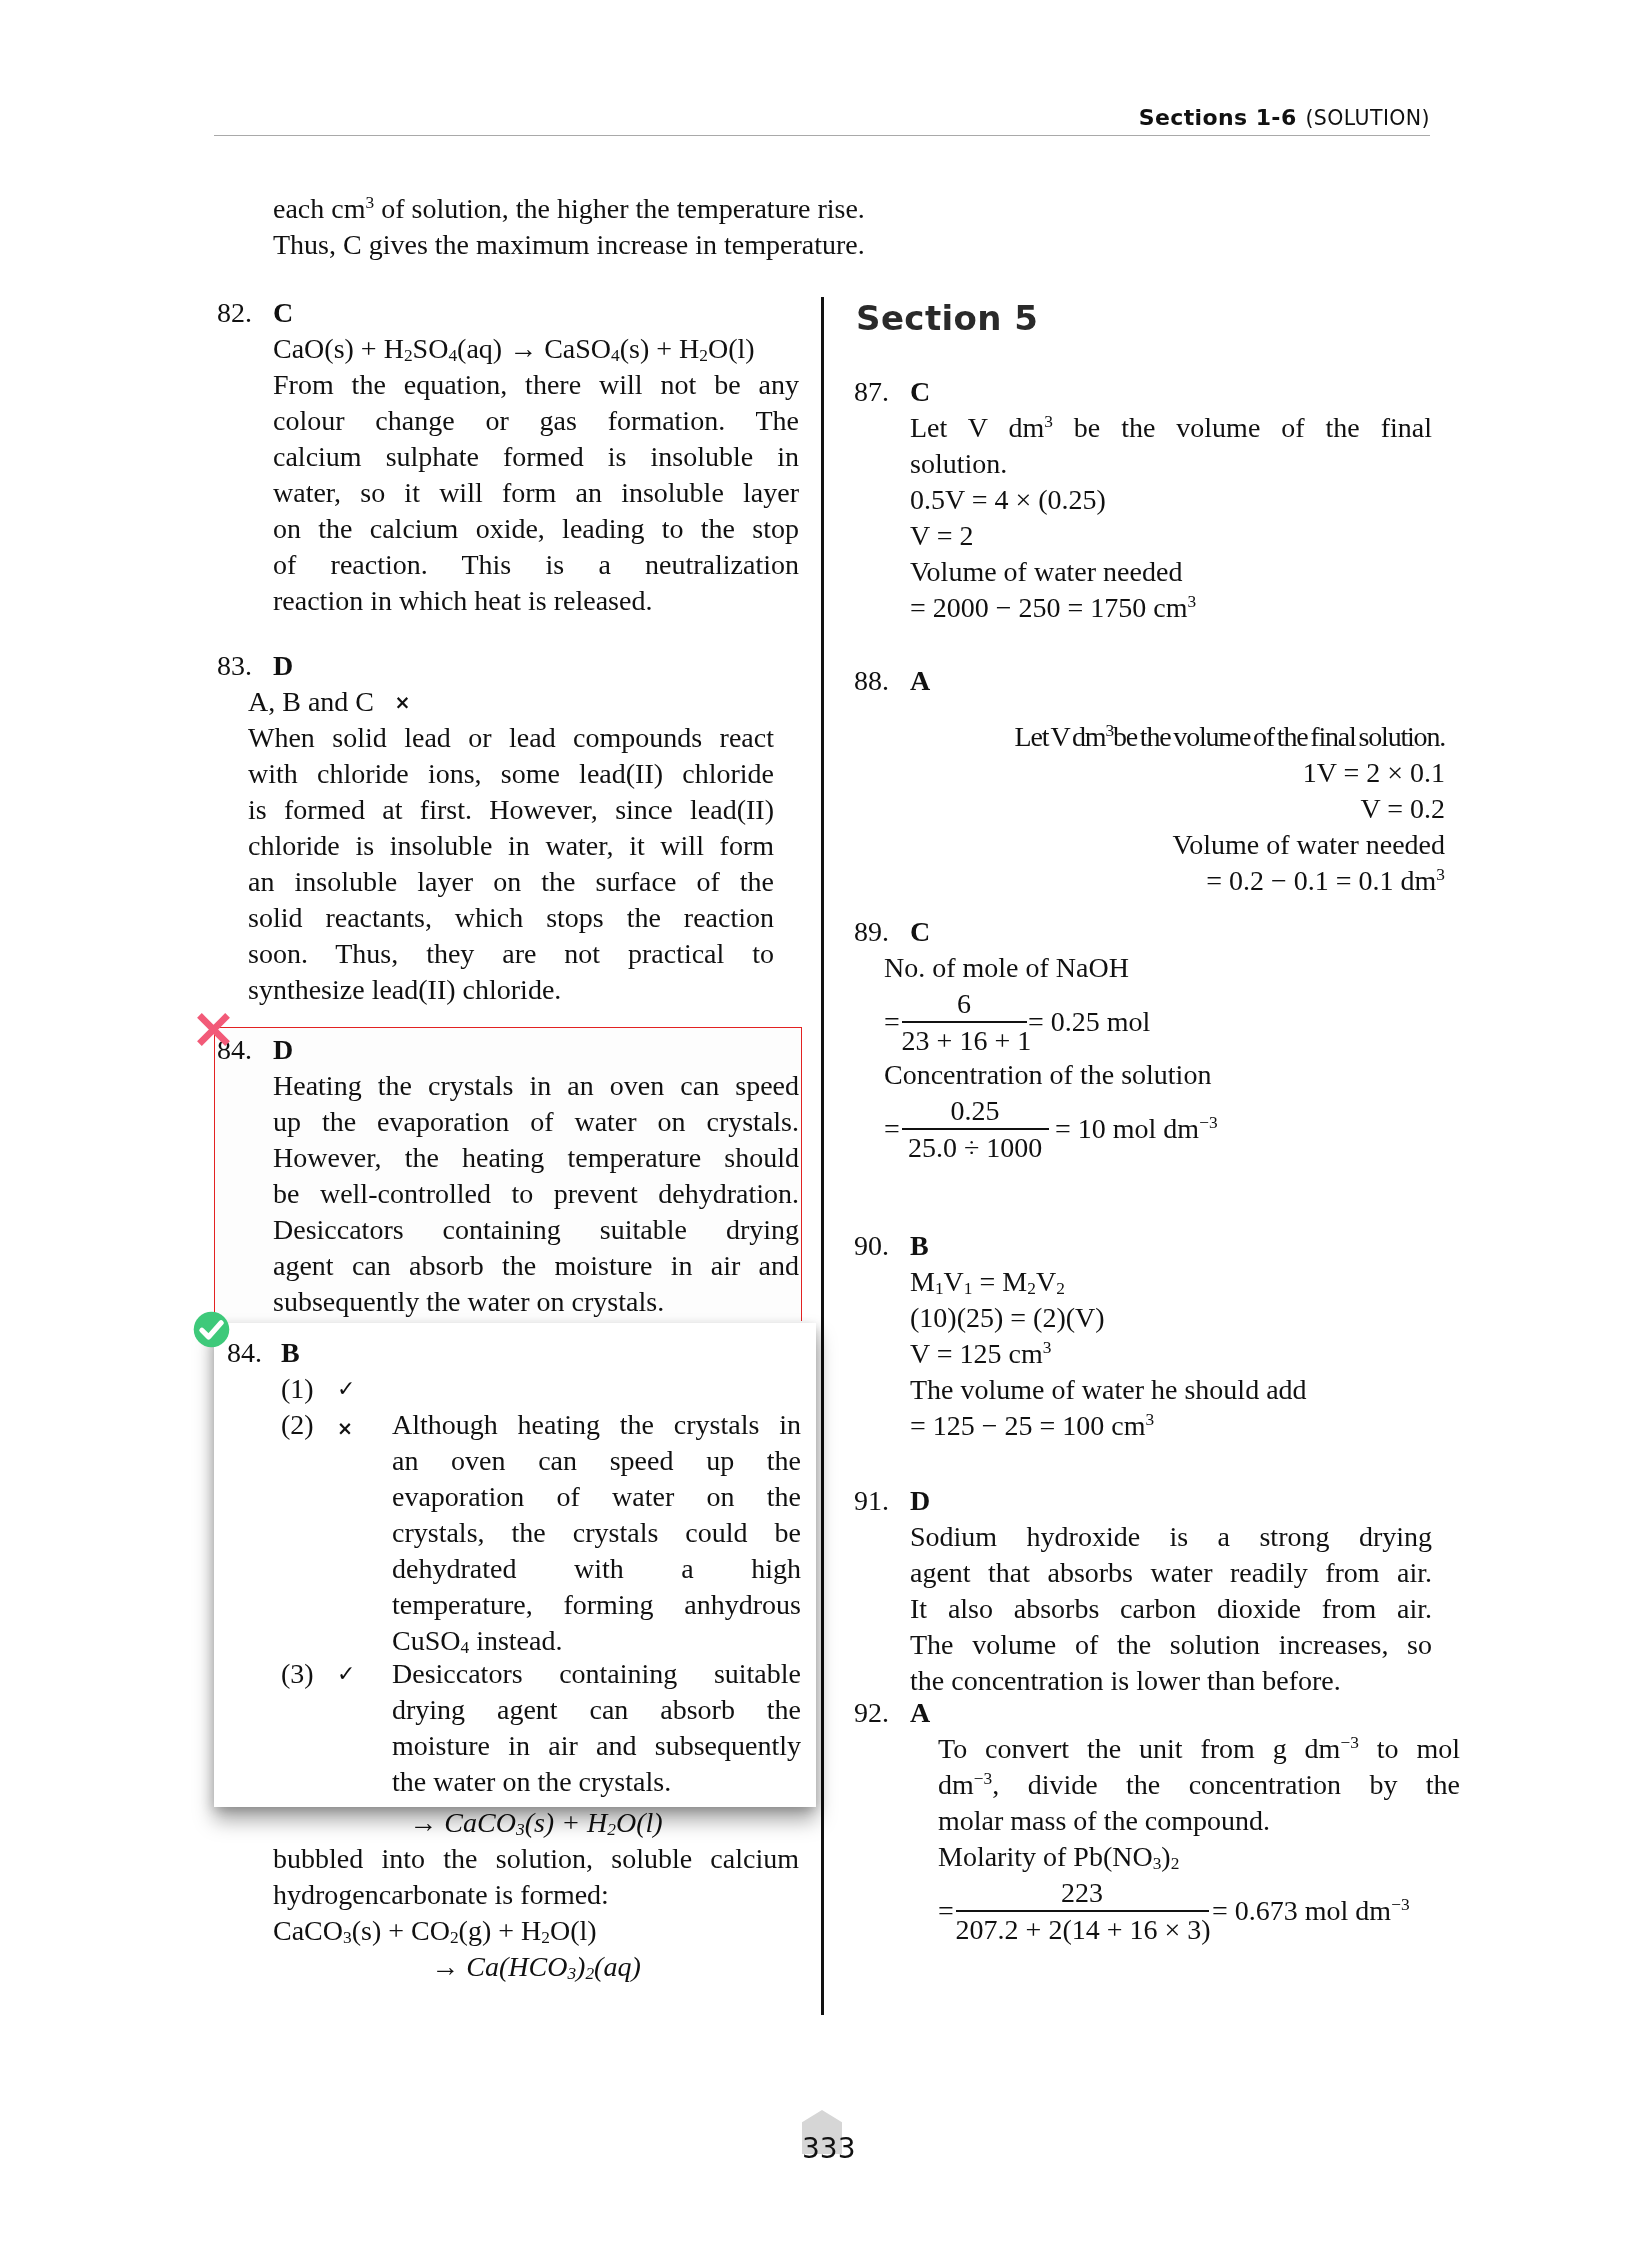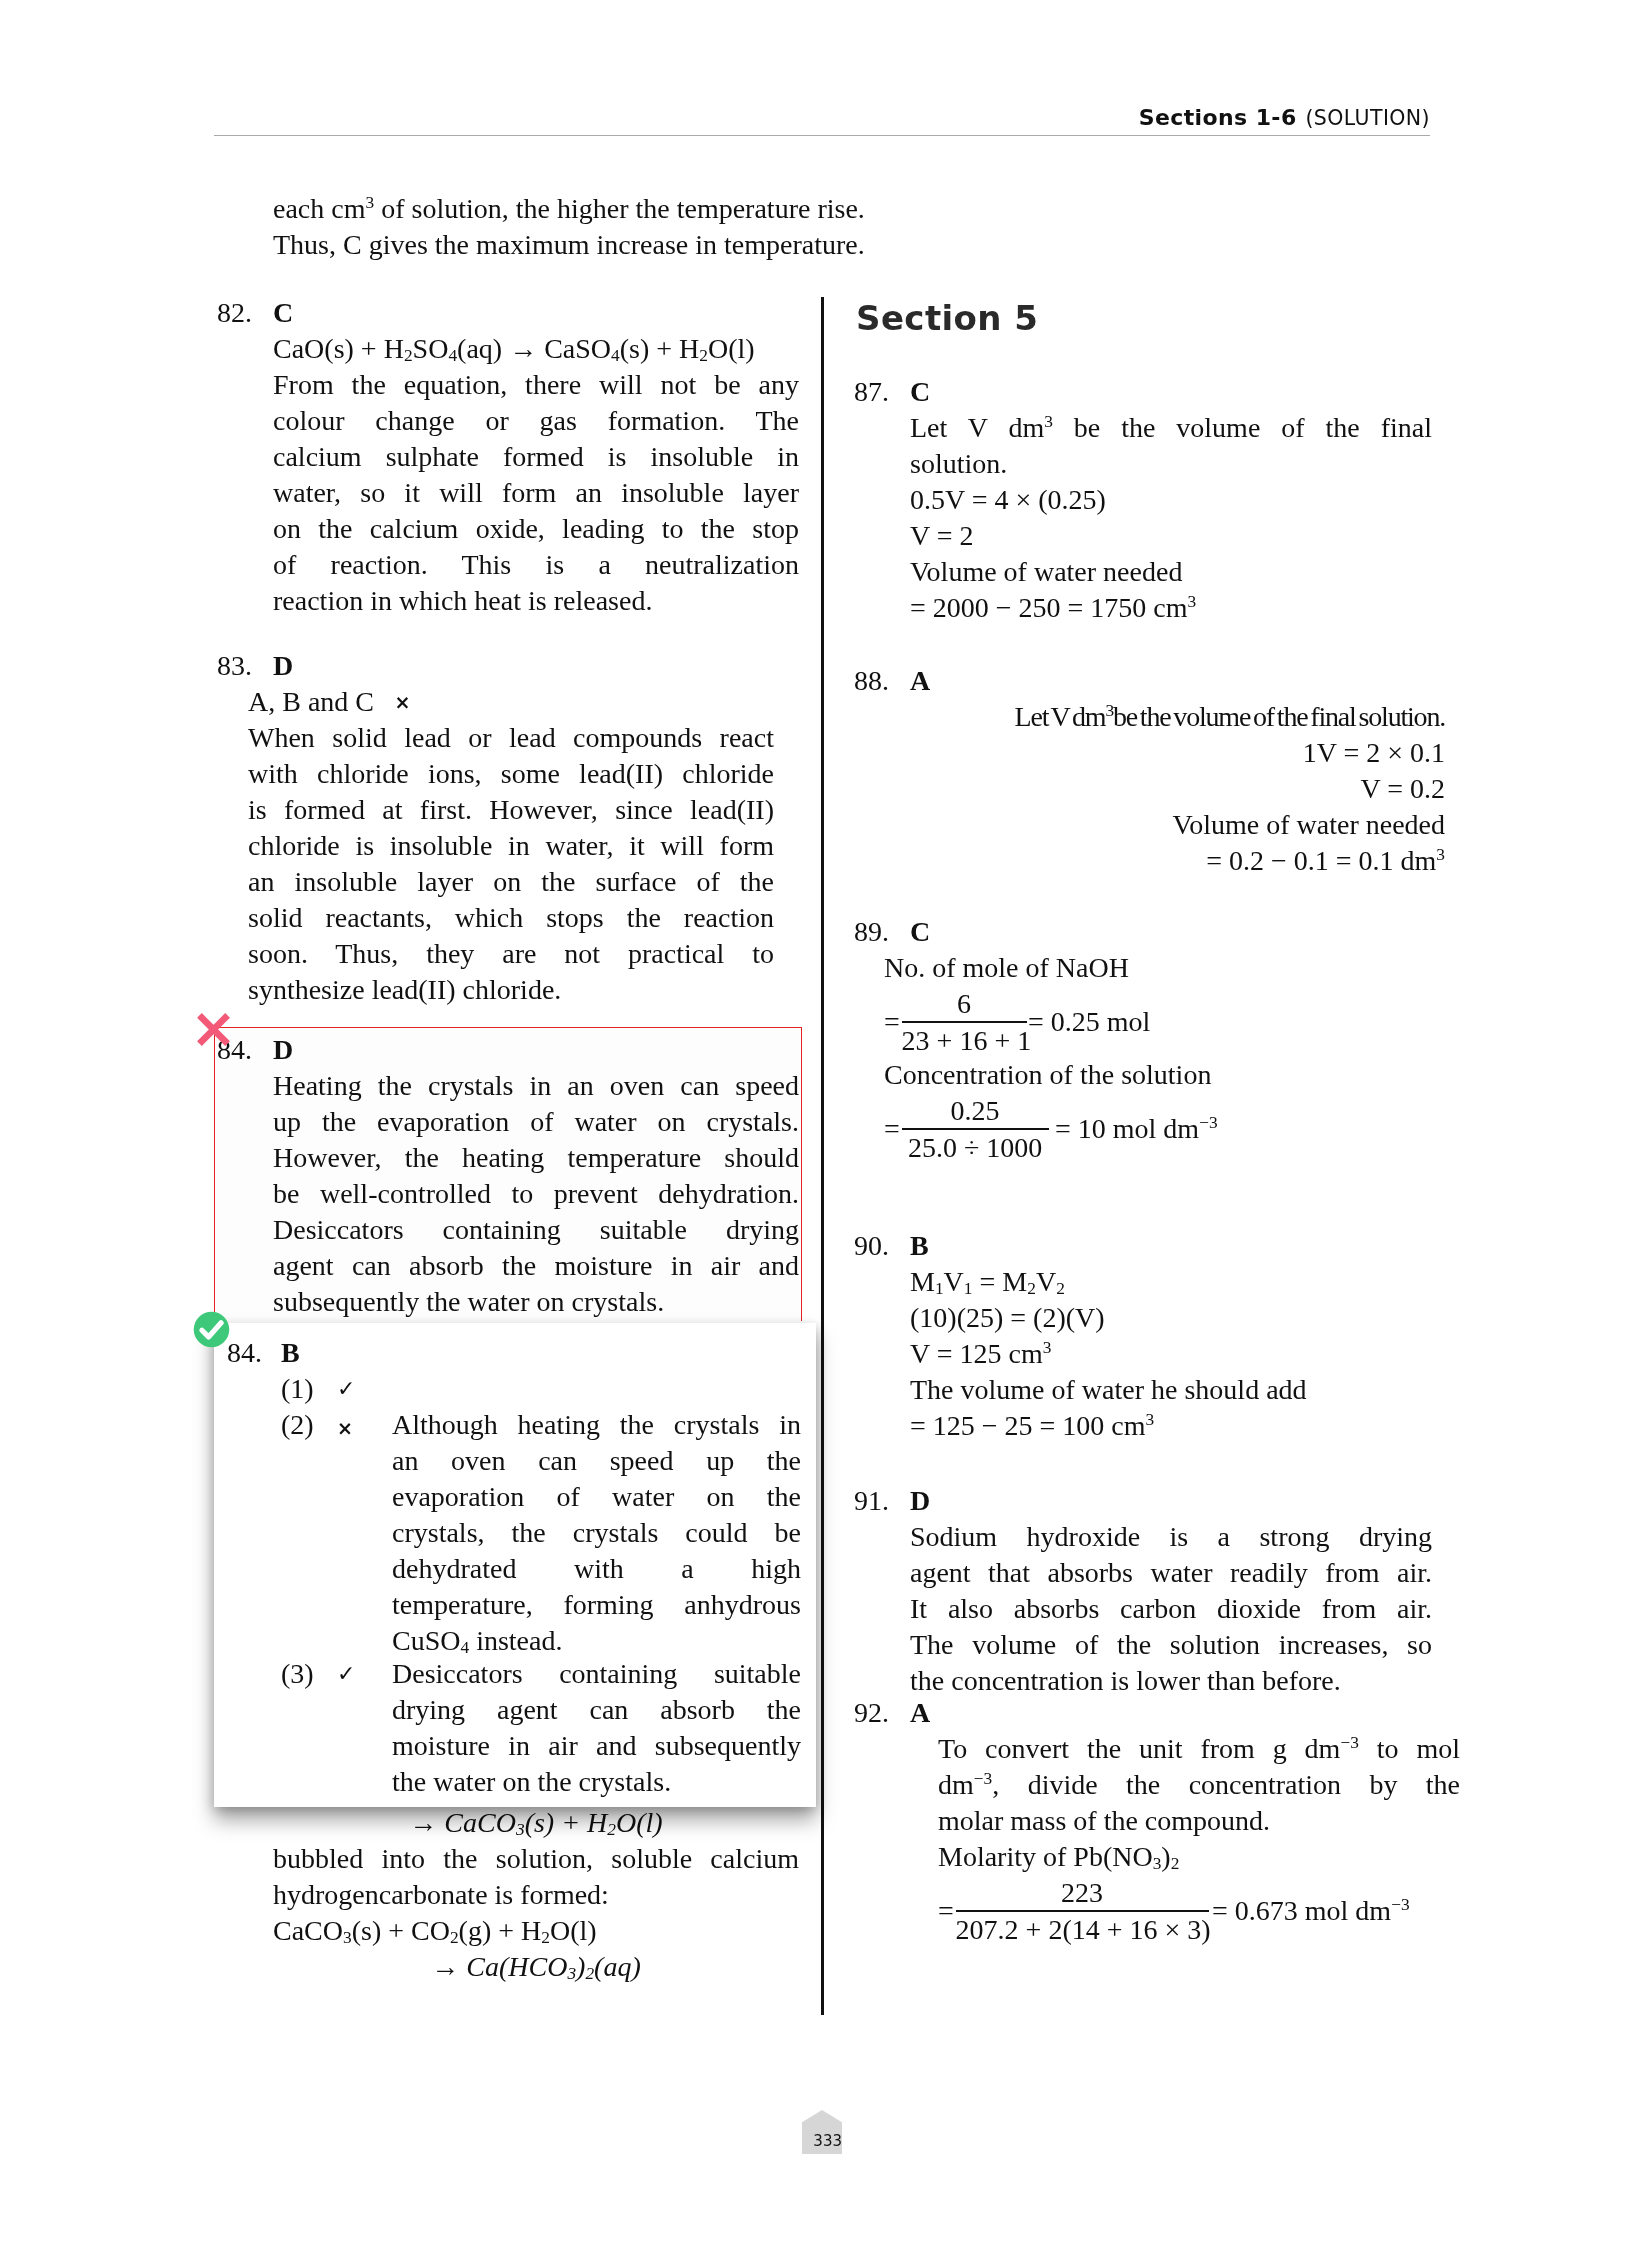--- a/index.html
+++ b/index.html
@@ -55,21 +55,21 @@
     .correct-mark { position: absolute; left: 193px; top: 1311px; width: 37px; height: 37px; }
 
     .sub-item { position: relative; }
     .sub-label { position: absolute; left: 0; }
     .sub-icon { position: absolute; left: 56px; }
     .sub-text { position: absolute; left: 111px; width: 409px; }
 
     
     .page-tab { position: absolute; left: 802px; top: 2110px; width: 40px; height: 44px; background: #d6d6d6;
       clip-path: polygon(0 28%, 50% 0, 100% 28%, 100% 100%, 0 100%); }
-    .page-num { position: absolute; left: 802px; top: 2132px; width: 40px; text-align: right; font-size: 15px; color: #111; }
+    .page-num { position: absolute; left: 802px; top: 2132px; width: 40px; text-align: left; font-size: 28px; color: #111; }
   </style>
 </head>
 <body>
 
 <div class="header">
   <div class="header-text sans">
     <span class="header-bold">Sections 1-6</span><span class="header-light">(SOLUTION)</span>
   </div>
 </div>
 
@@ -200,21 +200,21 @@
     <span class="ln"><span>= 2000 − 250 = 1750 cm</span><sup>3</sup></span>
   </div>
 </div>
 
 <div class="block txt" style="left:854px; top:663px; width:601px;text-align:right;">
   <div class="qhead">
     <span class="qnum">88.</span>
     <span class="qans" style="left:56px;">A</span>
   </div>
   <div style="margin-left:56px; width:535px;">
-    <span class="ln" style="letter-spacing:-1.2px; word-spacing:-2.9px;"><span>Let V dm</span><sup>3</sup><span>be the volume of the final solution.</span></span>
+    <span class="ln" style="letter-spacing:-1.2px; word-spacing:-2.9px;margin-top:20px;"><span>Let V dm</span><sup>3</sup><span>be the volume of the final solution.</span></span>
     <span class="ln">1V = 2 × 0.1</span>
     <span class="ln">V = 0.2</span>
     <span class="ln">Volume of water needed</span>
     <span class="ln"><span>= 0.2 − 0.1 = 0.1 dm</span><sup>3</sup></span>
   </div>
 </div>
 
 <div class="block txt" style="left:854px; top:914px; width:586px;">
   <div class="qhead">
     <span class="qnum">89.</span>

